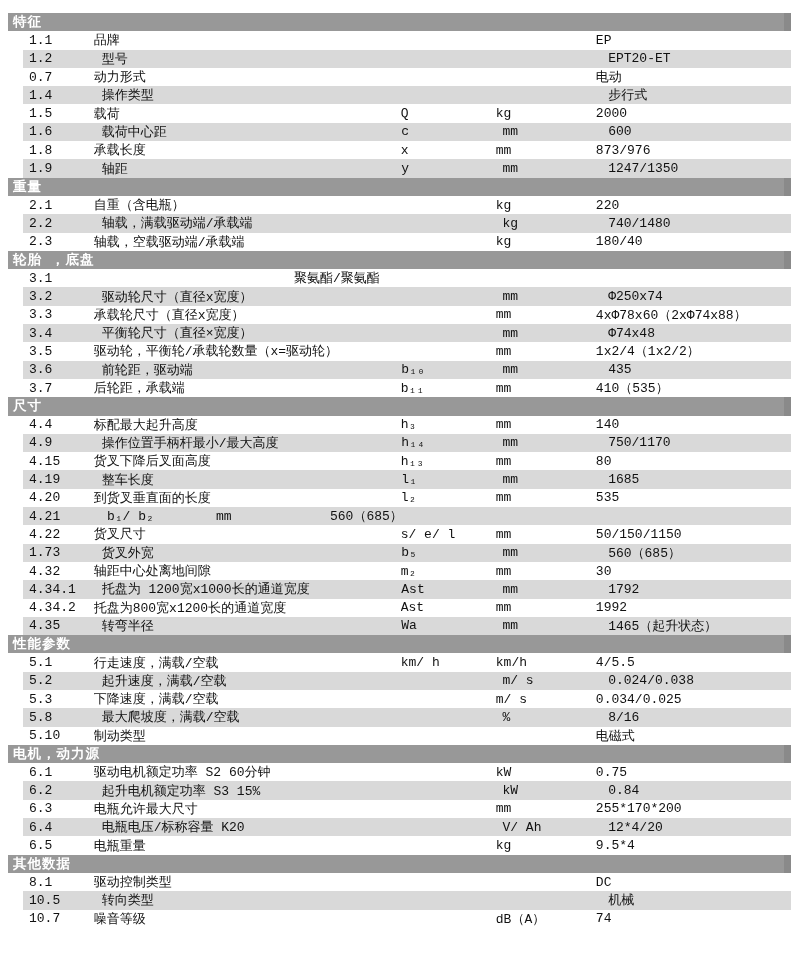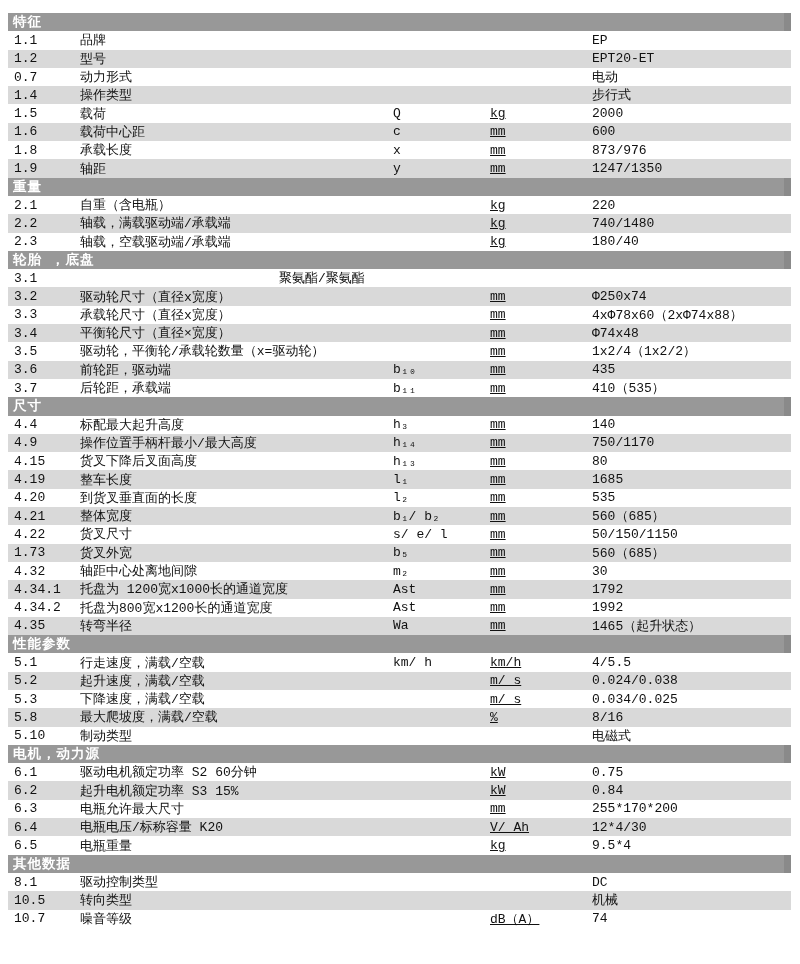--- a/index.html
+++ b/index.html
@@ -44,33 +44,35 @@
     height: 100%;
     background: var(--header-cap, #8a8a8a);
   }
   .row {
     height: 18.3px;
     display: flex;
     align-items: center;
     font-size: 13px;
     background: var(--row-bg, #ffffff);
     white-space: nowrap;
+    margin-left: 15px;
   }
   .row.alt {
     background: var(--row-alt-bg, #d9d9d9);
+    gap: 12px;
   }
   .cell {
     display: block;
     overflow: hidden;
     box-sizing: border-box;
   }
   .c-code   { width: 72px;  padding-left: 6px; }
   .c-label  { width: 313px; }
   .c-symbol { width: 97px;  }
-  .c-unit   { width: 102px; text-decoration: underline; }
+  .c-unit   { width: 102px; }
   .c-value  { width: 199px; }
 </style>
 </head>
 <body>
 
 <div class="spec-table" id="spec-table">
     <div class="sec-header">
       <span>特征</span>
     </div>
     <div class="row">
@@ -237,21 +239,20 @@
     </div>
     <div class="row">
       <span class="cell c-code">4.20</span>
       <span class="cell c-label">到货叉垂直面的长度</span>
       <span class="cell c-symbol">l₂</span>
       <span class="cell c-unit">mm</span>
       <span class="cell c-value">535</span>
     </div>
     <div class="row alt">
       <span class="cell c-code">4.21</span>
-      <span class="cell c-label">整体宽度</span>
       <span class="cell c-symbol">b₁/ b₂</span>
       <span class="cell c-unit">mm</span>
       <span class="cell c-value">560（685）</span>
     </div>
     <div class="row">
       <span class="cell c-code">4.22</span>
       <span class="cell c-label">货叉尺寸</span>
       <span class="cell c-symbol">s/ e/ l</span>
       <span class="cell c-unit">mm</span>
       <span class="cell c-value">50/150/1150</span>
@@ -351,21 +352,21 @@
       <span class="cell c-label">电瓶允许最大尺寸</span>
       <span class="cell c-symbol"></span>
       <span class="cell c-unit">mm</span>
       <span class="cell c-value">255*170*200</span>
     </div>
     <div class="row alt">
       <span class="cell c-code">6.4</span>
       <span class="cell c-label">电瓶电压/标称容量 K20</span>
       <span class="cell c-symbol"></span>
       <span class="cell c-unit">V/ Ah</span>
-      <span class="cell c-value">12*4/30</span>
+      <span class="cell c-value">12*4/20</span>
     </div>
     <div class="row">
       <span class="cell c-code">6.5</span>
       <span class="cell c-label">电瓶重量</span>
       <span class="cell c-symbol"></span>
       <span class="cell c-unit">kg</span>
       <span class="cell c-value">9.5*4</span>
     </div>
     <div class="sec-header">
       <span>其他数据</span>

